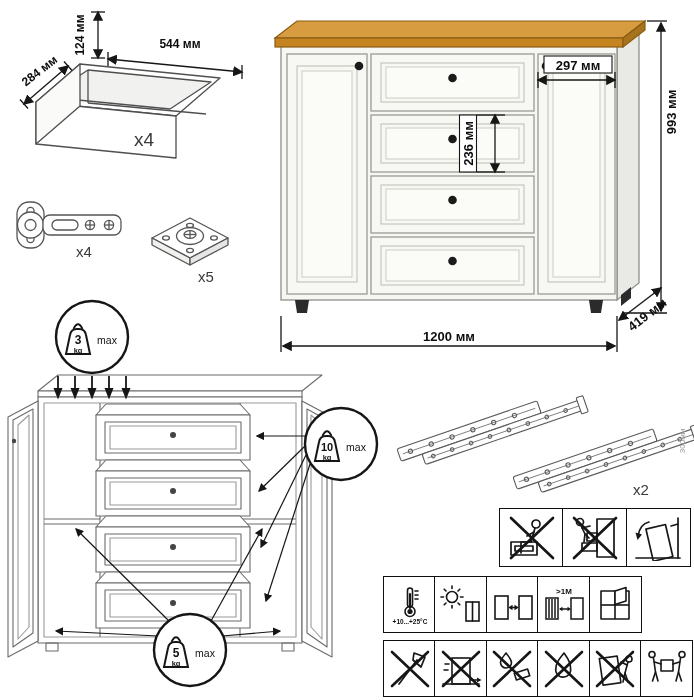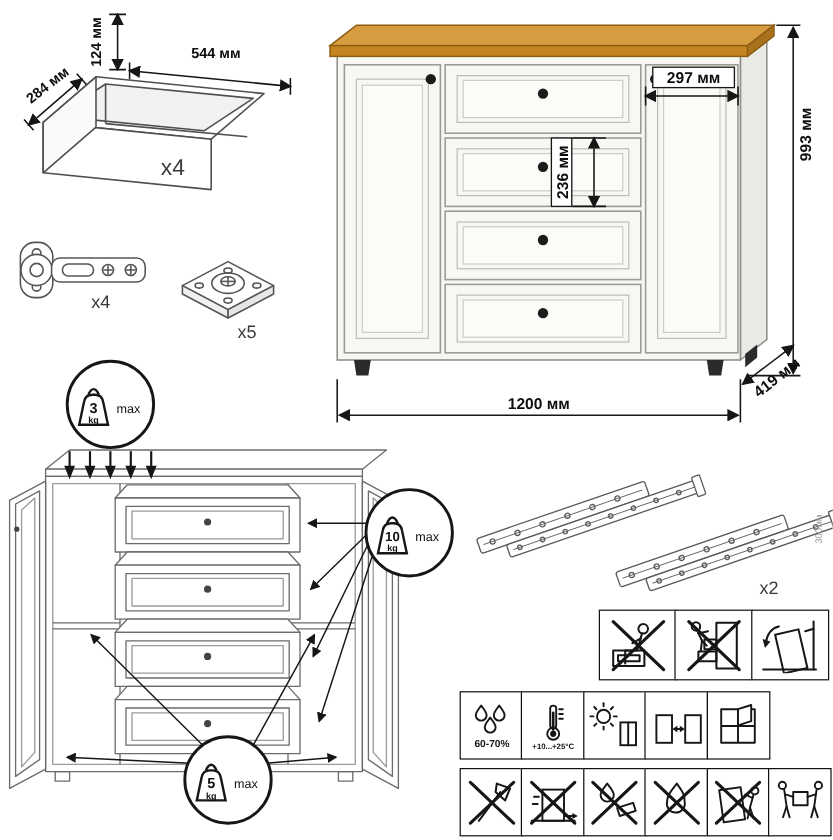--- a/index.html
+++ b/index.html
@@ -403,30 +403,20 @@
         <path d="M16,7 Q7,9 5,21"></path>
       </g>
       <polygon points="2.5,17.5 9,19.5 4.5,25" fill="#161616"></polygon>
     </svg>
   </div>
 </div>
 
 <div class="row" style="left:383px;top:576px">
   <div class="cell c2">
     <svg width="44" height="40" viewBox="0 0 44 40">
-      <g stroke="#161616" stroke-width="1.6" fill="none" stroke-linejoin="round">
-        <path d="M13,3 c2.5,3.5 4.5,5.5 4.5,8 a4.5,4.5 0 1,1 -9,0 c0,-2.5 2,-4.5 4.5,-8 Z"></path>
-        <path d="M28,3 c2.5,3.5 4.5,5.5 4.5,8 a4.5,4.5 0 1,1 -9,0 c0,-2.5 2,-4.5 4.5,-8 Z"></path>
-        <path d="M20.5,13 c2.5,3.5 4.5,5.5 4.5,8 a4.5,4.5 0 1,1 -9,0 c0,-2.5 2,-4.5 4.5,-8 Z"></path>
-      </g>
-      <text x="22" y="37.5" text-anchor="middle" style="font-size:8.5px;font-weight:700" fill="#111">60-70%</text>
-    </svg>
-  </div>
-  <div class="cell c2">
-    <svg width="44" height="40" viewBox="0 0 44 40">
       <g stroke="#161616" stroke-width="1.6" fill="none" stroke-linecap="round">
         <rect x="19.5" y="3" width="5" height="19" rx="2.5"></rect>
         <circle cx="22" cy="26.5" r="5"></circle>
         <line x1="22" y1="9" x2="22" y2="23" stroke-width="2.2"></line>
         <line x1="27" y1="6" x2="30" y2="6"></line>
           <line x1="27" y1="10" x2="30" y2="10"></line>
           <line x1="27" y1="14" x2="30" y2="14"></line>
       </g>
       <circle cx="22" cy="26.5" r="2.6" fill="#161616"></circle>
       <text x="22" y="39" text-anchor="middle" style="font-size:6.5px;font-weight:700" fill="#111">+10...+25°C</text>
@@ -455,20 +445,35 @@
         <rect x="5" y="11" width="13" height="23"></rect>
         <rect x="29" y="11" width="13" height="23"></rect>
         <line x1="20" y1="22.5" x2="27" y2="22.5"></line>
       </g>
       <polygon points="22.5,19.8 22.5,25.2 18.3,22.5" fill="#161616"></polygon>
       <polygon points="24.5,19.8 24.5,25.2 28.7,22.5" fill="#161616"></polygon>
     </svg>
   </div>
   <div class="cell c2">
     <svg width="44" height="40" viewBox="0 0 44 40">
+      <text x="22" y="9" text-anchor="middle" style="font-size:8px;font-weight:700" fill="#111">&gt;1M</text>
+      <g stroke="#161616" stroke-width="1.5" fill="none">
+        <rect x="4" y="13" width="12" height="21"></rect>
+        <line x1="7" y1="14" x2="7" y2="33"></line>
+          <line x1="10" y1="14" x2="10" y2="33"></line>
+          <line x1="13" y1="14" x2="13" y2="33"></line>
+        <rect x="29" y="13" width="12" height="21"></rect>
+        <line x1="18" y1="24" x2="27" y2="24"></line>
+      </g>
+      <polygon points="20.5,21.8 20.5,26.2 17,24" fill="#161616"></polygon>
+      <polygon points="25.5,21.8 25.5,26.2 29,24" fill="#161616"></polygon>
+    </svg>
+  </div>
+  <div class="cell c2">
+    <svg width="44" height="40" viewBox="0 0 44 40">
       <g stroke="#161616" stroke-width="1.6" fill="none" stroke-linejoin="round">
         <rect x="8" y="6" width="28" height="28"></rect>
         <line x1="22" y1="6" x2="22" y2="34"></line>
         <line x1="8" y1="20" x2="36" y2="20"></line>
         <polygon points="22,6 33,2.5 33,16 22,19.5" fill="#ffffff"></polygon>
       </g>
     </svg>
   </div>
 </div>
 

